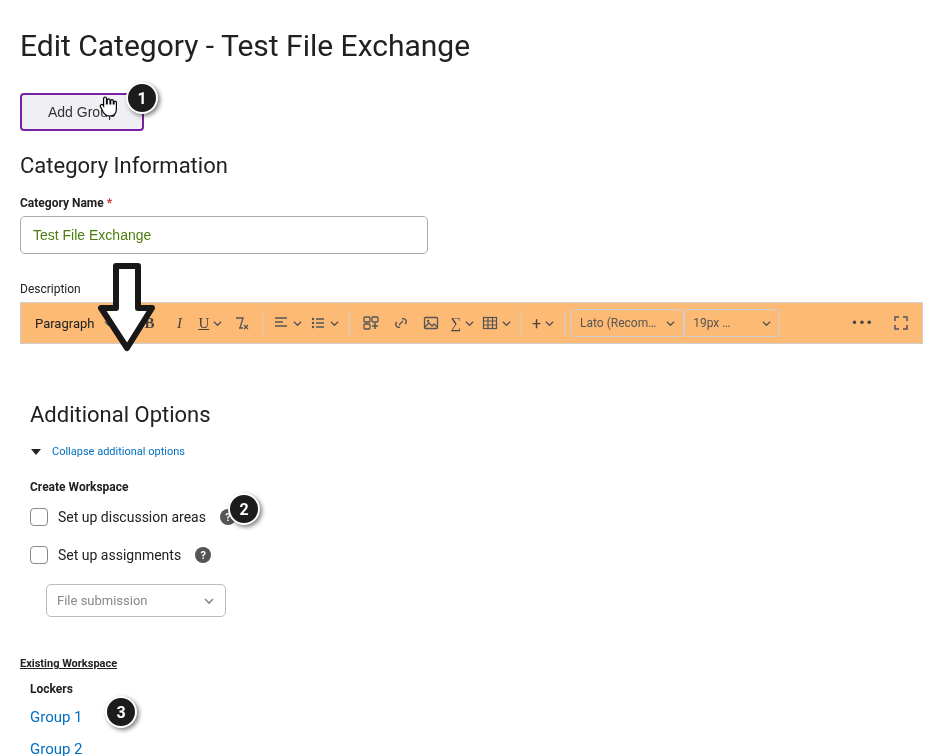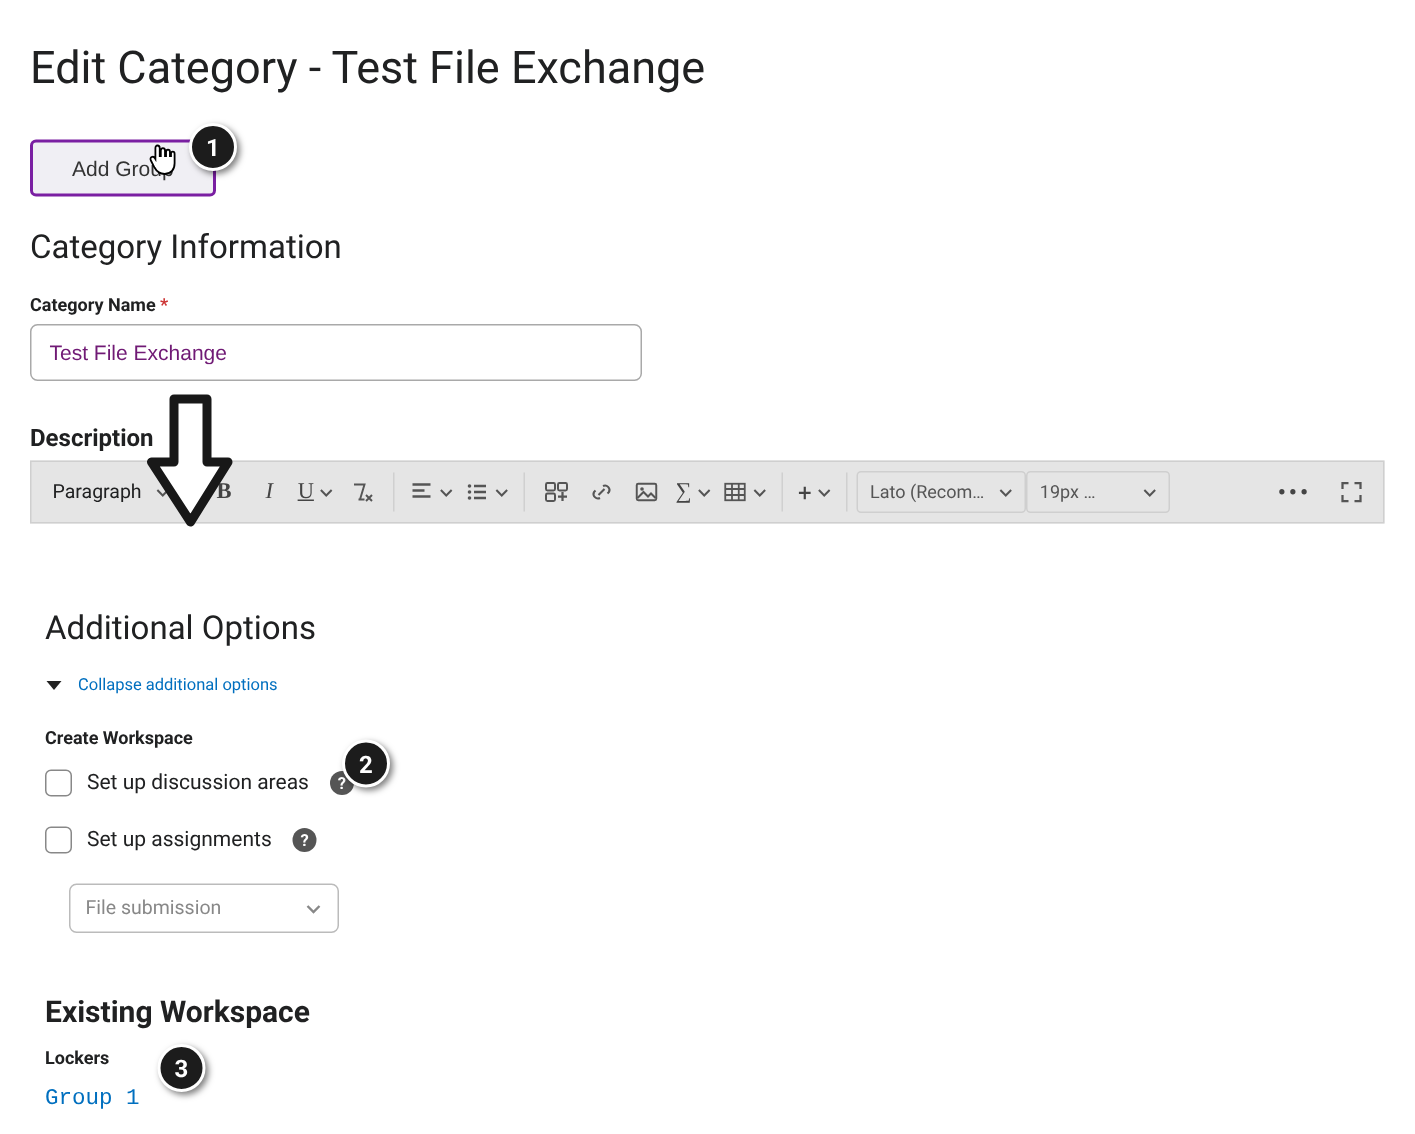--- a/index.html
+++ b/index.html
@@ -40,31 +40,31 @@
     font-weight: 700;
     margin-bottom: 6px;
   }
   .field-label .req { color: #c33; }
   .text-input {
     width: 408px;
     padding: 10px 12px;
     font-size: 14px;
     border: 1px solid #a9a9a9;
     border-radius: 5px;
-    color: #701a75;
+    color: #4d7c0f;
   }
   .desc-label {
-    font-size: 16px;
-    font-weight: 700;
+    font-size: 12px;
+    font-weight: 400;
     margin: 28px 0 6px 0;
   }
   .editor-toolbar {
     border: 1px solid #cfcfcf;
     border-bottom: 1px solid #cfcfcf;
-    background: #e5e5e5;
+    background: #fdba74;
     display: flex;
     align-items: center;
     height: 42px;
     padding: 0 6px;
     gap: 0;
     overflow: hidden;
   }
   .tb-sep {
     width: 1px;
     height: 26px;
@@ -162,36 +162,36 @@
     width: 180px;
     padding: 8px 10px;
     font-size: 13px;
     border: 1px solid #bbb;
     border-radius: 5px;
     color: #888;
     margin-left: 26px;
     cursor: pointer;
   }
   h3.ew-title {
-    font-size: 20px;
-    font-weight: 700;
-    margin: 40px 0 12px 10px;
+    font-size: 11px;
+    font-weight: 700;
+    margin: 40px 0 12px 0;
+    text-decoration: underline;
   }
   .lockers-label {
     font-size: 12px;
     font-weight: 700;
     margin: 0 0 12px 10px;
   }
   .group-link {
     display: block;
     color: #006fbf;
     font-size: 15px;
     margin: 0 0 14px 10px;
     cursor: pointer;
-    font-family: Liberation Mono, monospace;
   }
 
   
   .callout {
     position: absolute;
     width: 32px; height: 32px;
     border-radius: 50%;
     background: #1c1c1c;
     color: #fff;
     border: 2px solid #fff;

